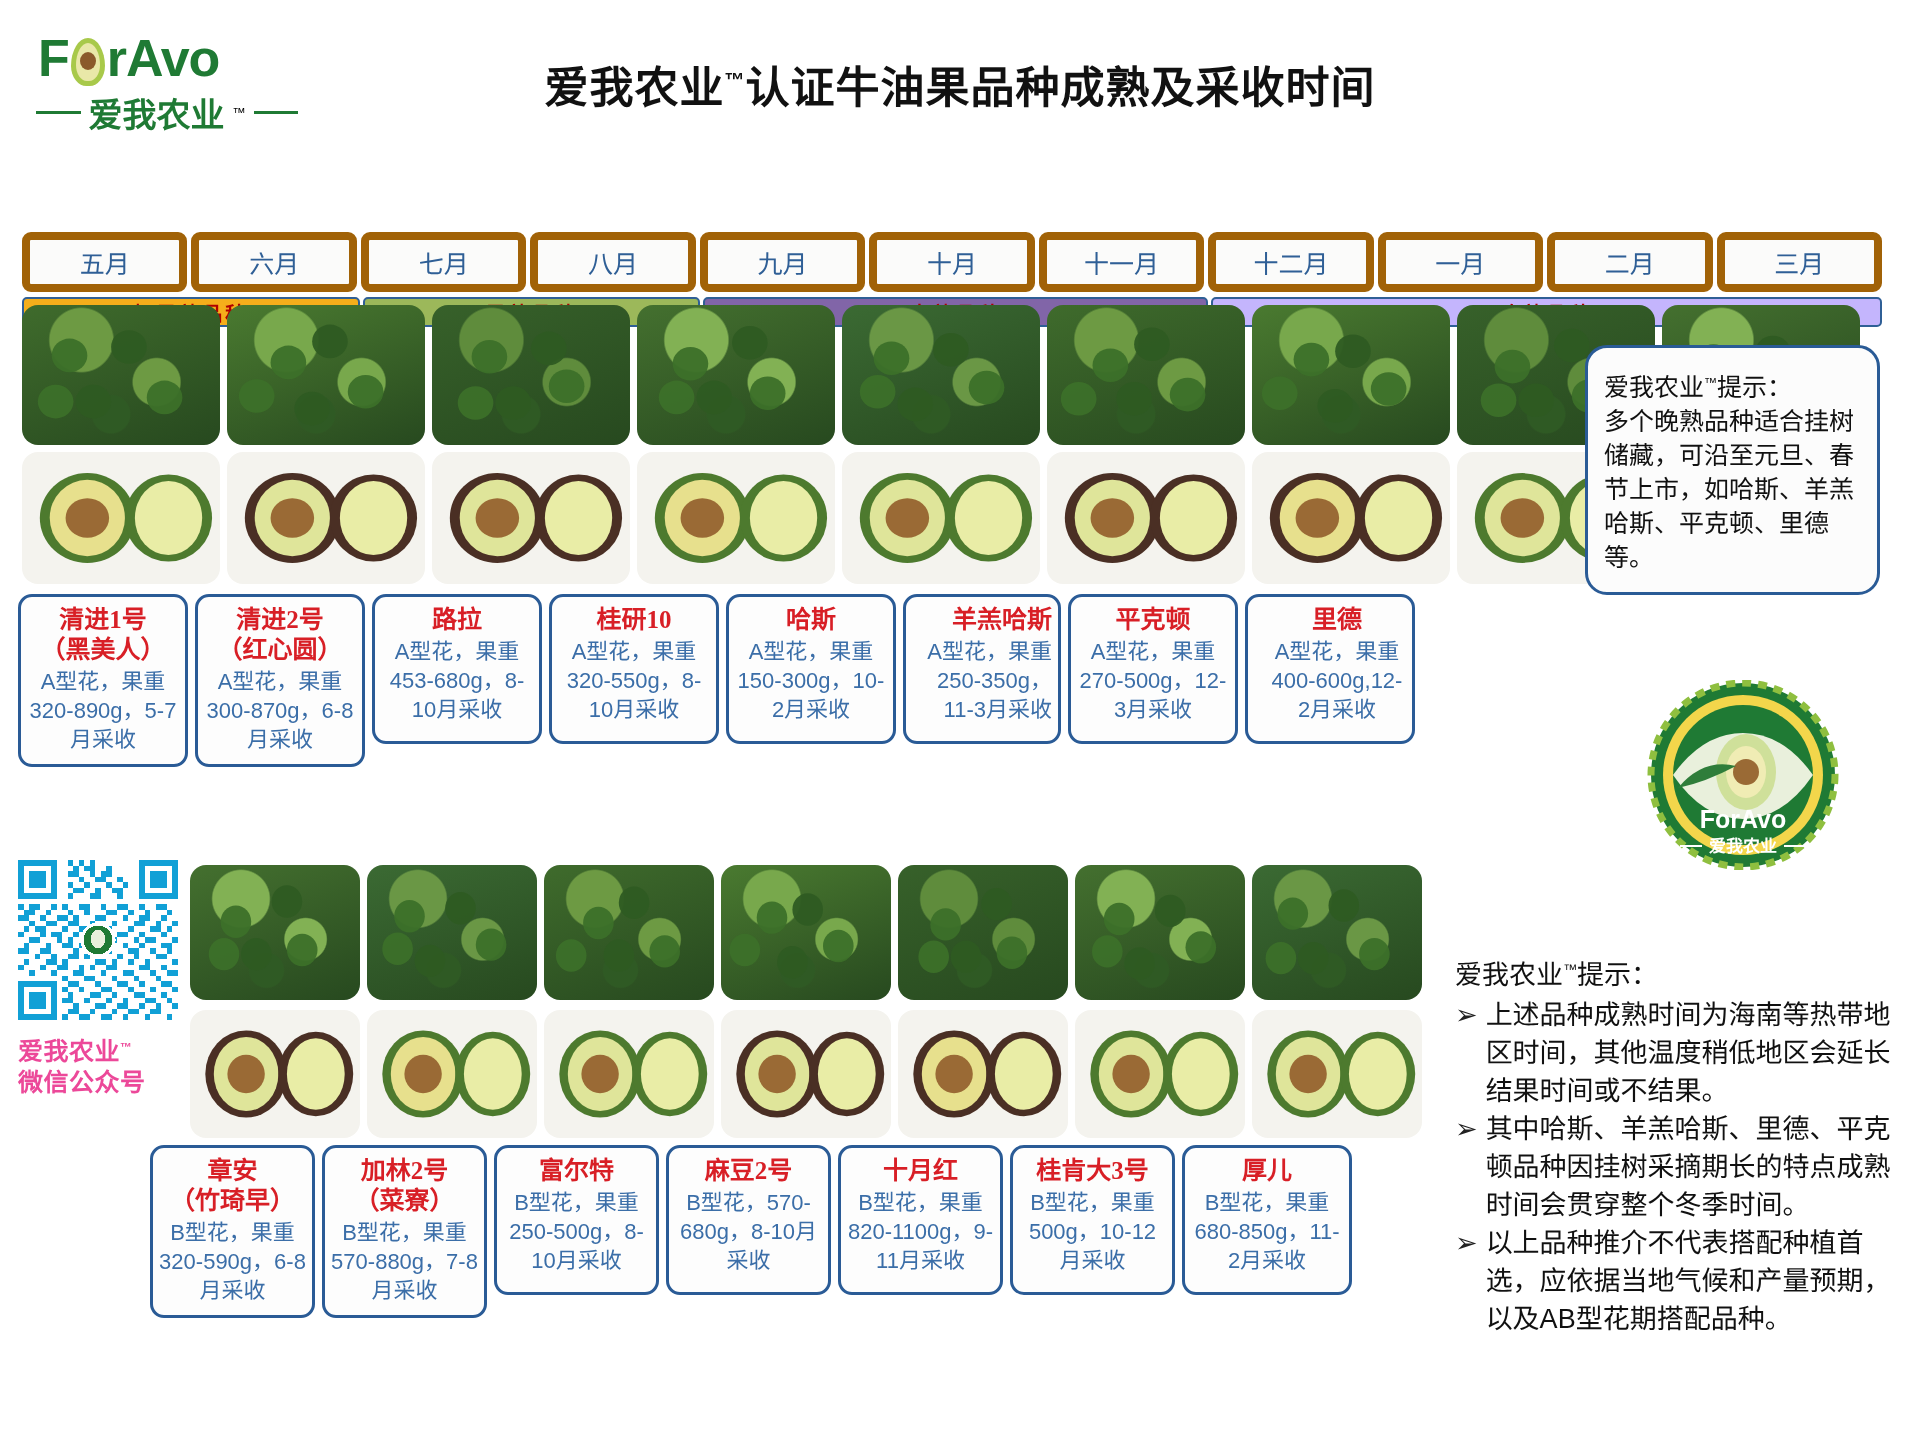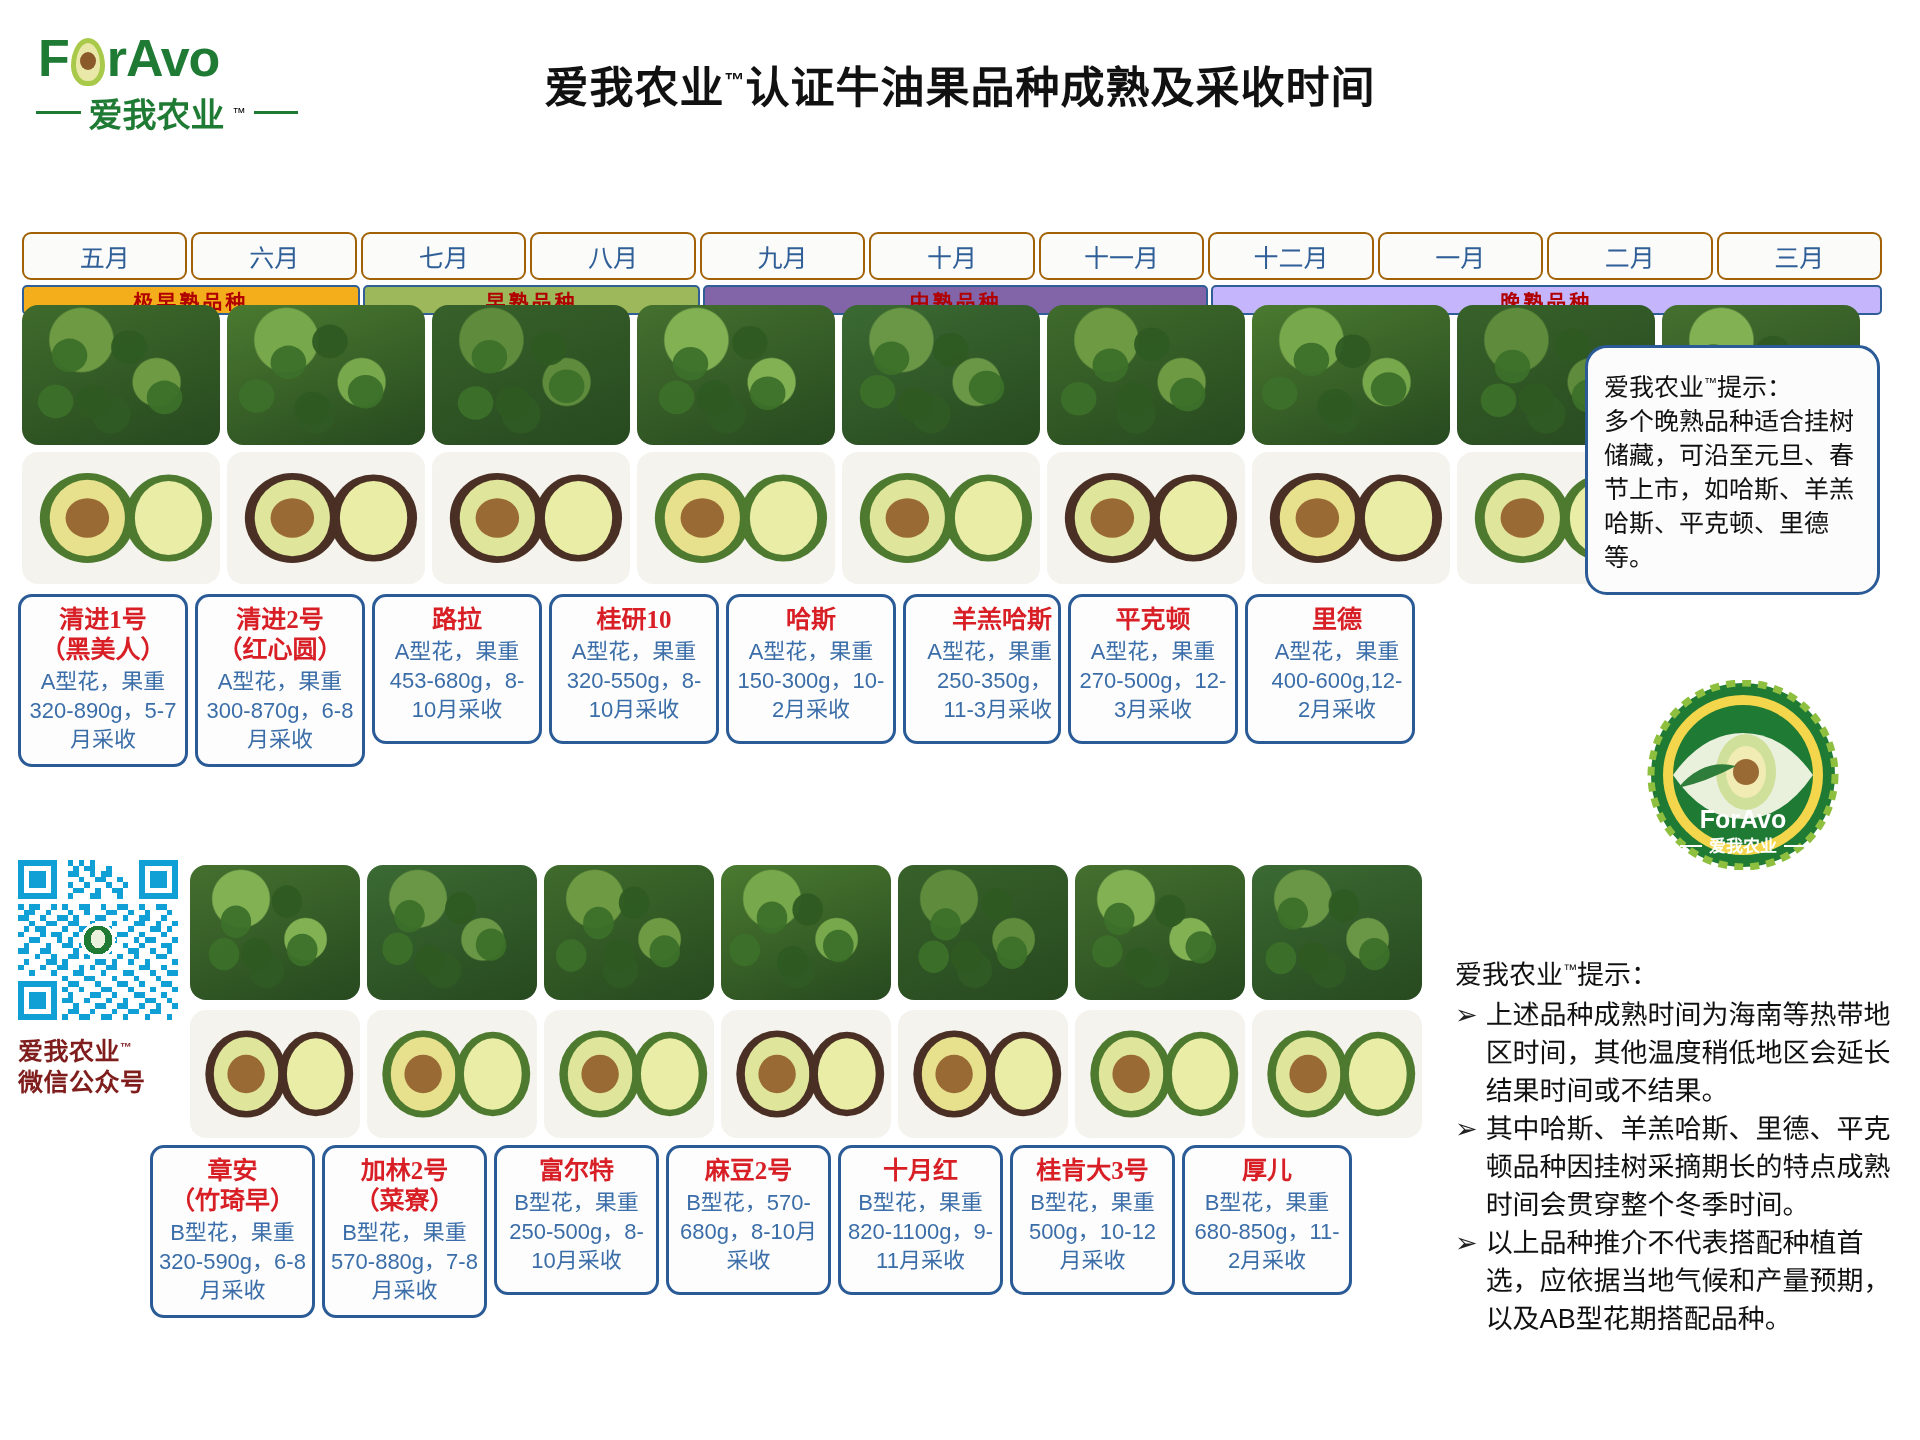--- a/index.html
+++ b/index.html
@@ -27,21 +27,21 @@
   .logo-cn .txt{font-size:34px;font-weight:700;color:#1f7a34;white-space:nowrap;}
   .logo-cn .tm{font-size:13px;vertical-align:super;}
 
   .page-title{position:absolute;left:400px;top:52px;width:1120px;text-align:center;
     font-size:44px;font-weight:700;color:#111;letter-spacing:1px;white-space:nowrap;}
   .page-title .tm{font-size:20px;vertical-align:super;}
 
   
   .timeline{position:absolute;left:22px;top:232px;width:1860px;}
   .months{display:flex;gap:4px;}
-  .month{flex:1;height:44px;border:2px solid #a16207;border-radius:9px;
+  .month{flex:1;height:44px;border:8px solid #a16207;border-radius:9px;
     background:#fbfbfa;display:flex;align-items:center;justify-content:center;
     font-size:25px;color:#2f5f96;font-weight:400;}
   .bands{display:flex;margin-top:5px;height:30px;gap:3px;}
   .band{border:2px solid #2f5f96;border-radius:5px;display:flex;align-items:center;
     justify-content:center;font-size:20px;font-weight:700;color:#b00000;letter-spacing:3px;}
 
   
   .strip{position:absolute;display:flex;gap:7px;}
   .ph{border-radius:16px;overflow:hidden;position:relative;background:#e8efe0;}
 
@@ -64,21 +64,21 @@
   .notes{position:absolute;left:1455px;top:950px;width:455px;color:#111;}
   .notes .head{font-size:27px;line-height:38px;margin-bottom:2px;}
   .notes .head .tm{font-size:14px;vertical-align:super;}
   .notes .item{display:flex;gap:8px;font-size:27px;line-height:38px;}
   .notes .item .bullet{color:#222;flex:0 0 auto;}
   .notes .item .body{flex:1;}
 
   
   .qrwrap{position:absolute;left:18px;top:860px;width:165px;}
   .qr{width:160px;height:160px;background:#fff;position:relative;}
-  .qrcap{margin-top:12px;font-size:25px;font-weight:700;color:#7f1d1d;
+  .qrcap{margin-top:12px;font-size:25px;font-weight:700;color:#ec4899;
     line-height:31px;letter-spacing:0.5px;}
   .qrcap .tm{font-size:12px;vertical-align:super;}
 
   
   .seal{position:absolute;left:1628px;top:680px;width:230px;height:190px;}
 </style>
 </head>
 <body>
 
 <div class="logo">

